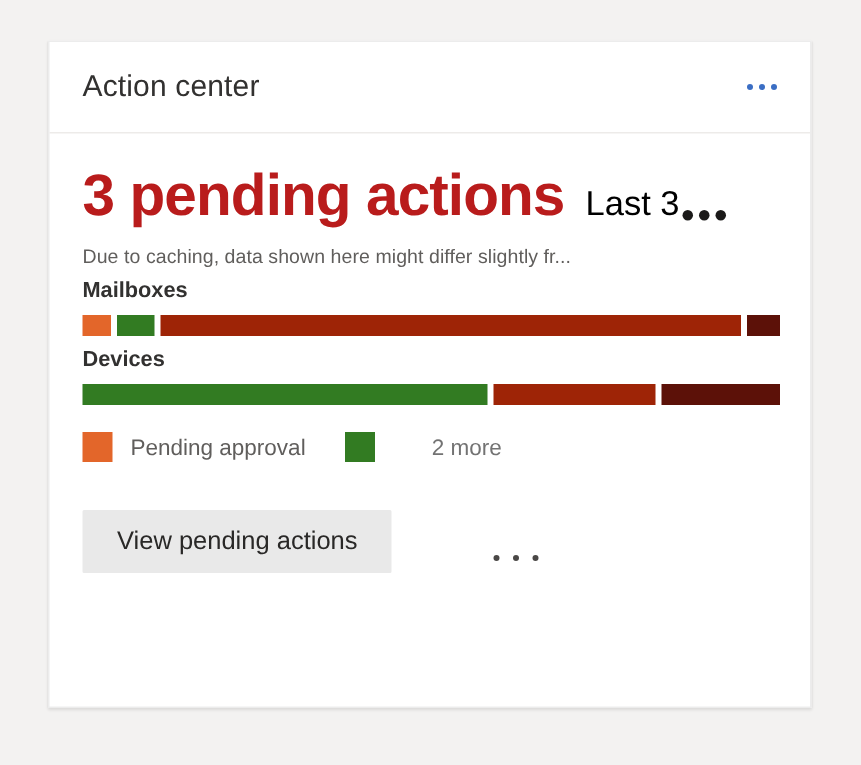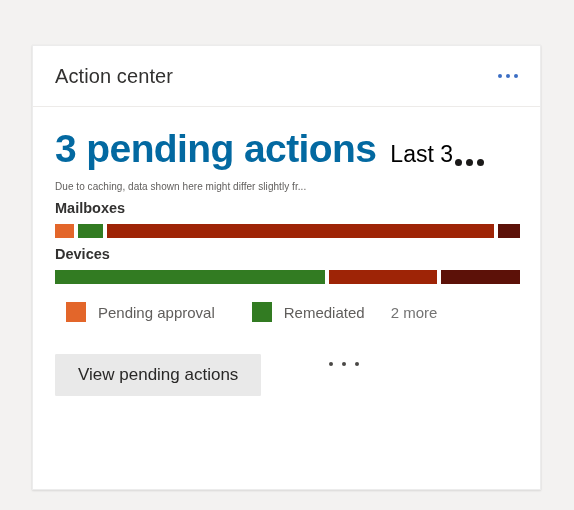--- a/index.html
+++ b/index.html
@@ -11,21 +11,21 @@
     height: 510px;
     background: #f3f2f1;
     font-family: "Liberation Sans", sans-serif;
     -webkit-font-smoothing: antialiased;
     overflow: hidden;
   }
 
   .card {
     position: absolute;
     left: 32px;
-    top: 45px;
+    top: 27px;
     width: 509px;
     height: 445px;
     background: #ffffff;
     box-sizing: border-box;
     border: 1px solid #ececec;
     box-shadow: 0 1px 2px rgba(0,0,0,0.10), 0 0 1px rgba(0,0,0,0.08);
   }
 
   
   .card-header {
@@ -69,21 +69,21 @@
   .headline-row {
     display: flex;
     align-items: baseline;
     white-space: nowrap;
     overflow: hidden;
   }
   .headline {
     font-size: 39px;
     line-height: 48px;
     font-weight: bold;
-    color: #0369a1;
+    color: #b91c1c;
     letter-spacing: -0.6px;
   }
   .headline-sub {
     margin-left: 14px;
     font-size: 23px;
     color: #000000;
     display: flex;
     align-items: flex-end;
   }
   .headline-sub .trunc-dots {
@@ -97,21 +97,21 @@
   .headline-sub .trunc-dots i {
     display: block;
     width: 7px;
     height: 7px;
     border-radius: 50%;
     background: #1b1a19;
   }
 
   .subtext {
     margin-top: 8px;
-    font-size: 10px;
+    font-size: 13px;
     color: #605e5c;
     white-space: nowrap;
     overflow: hidden;
     letter-spacing: 0.05px;
   }
 
   
   .bar-group {
     margin-top: 8px;
   }
@@ -135,41 +135,40 @@
   
   .legend {
     display: flex;
     align-items: center;
     margin-top: 18px;
   }
   .legend-item {
     display: flex;
     align-items: center;
     margin-right: 26px;
-    margin-left: 11px;
   }
   .legend-swatch {
     width: 20px;
     height: 20px;
     margin-right: 12px;
     flex: none;
   }
   .legend-text {
     font-size: 15px;
     color: #605e5c;
   }
   .legend-more {
     font-size: 15px;
     color: #737373;
   }
 
   
   .card-footer {
     display: flex;
-    align-items: flex-start;
+    align-items: flex-end;
     margin-top: 32px;
     padding-left: 22px;
     gap: 36px;
   }
   .action-button {
     background: #e9e9e9;
     border: 1px solid #e9e9e9;
     color: #292827;
     font-family: "Liberation Sans", sans-serif;
     font-size: 17px;
@@ -242,21 +241,20 @@
         </div>
     </div>
 
     <div class="legend">
       <div class="legend-item">
         <div class="legend-swatch" style="background: rgb(227, 102, 42);"></div>
         <div class="legend-text">Pending approval</div>
       </div>
       <div class="legend-item">
         <div class="legend-swatch" style="background: rgb(50, 123, 34);"></div>
-        <div class="legend-text">Remediated</div>
       </div>
       <div class="legend-more">2 more</div>
     </div>
 
   </div>
 
   <div class="card-footer">
     <button class="action-button">View pending actions</button>
     <div class="footer-more">
       <span></span>

